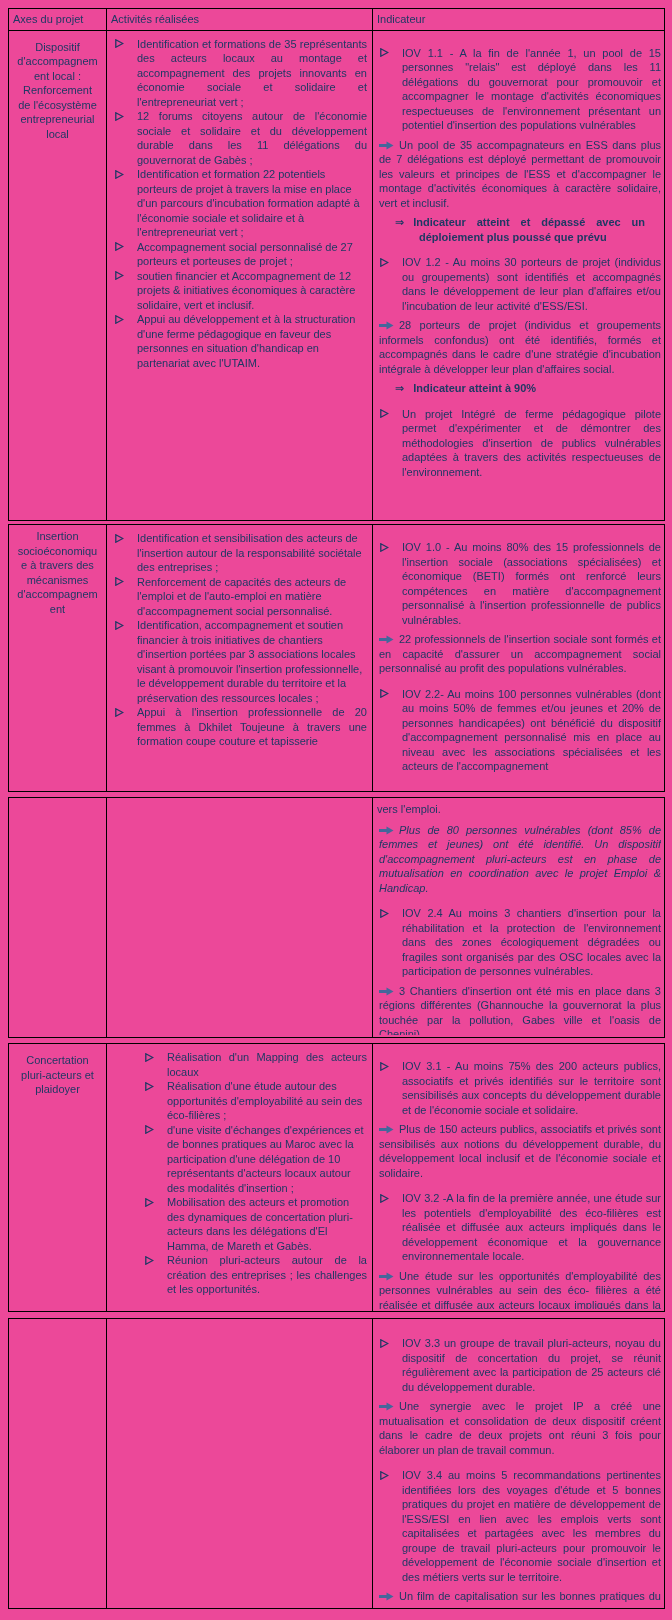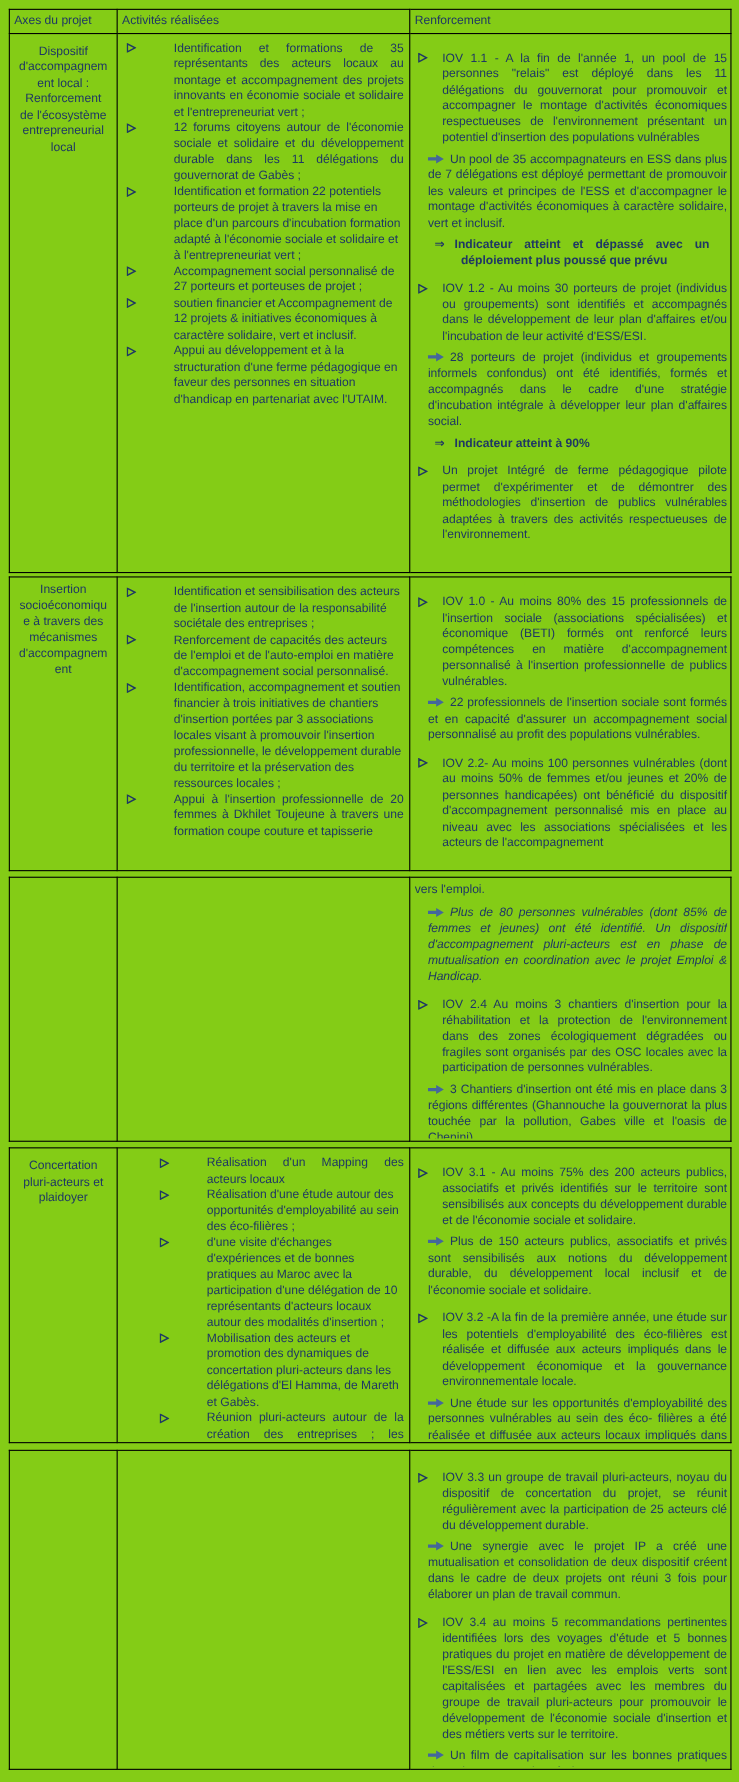--- a/index.html
+++ b/index.html
@@ -1,43 +1,43 @@
 <!DOCTYPE html>
 <html><head>
 <meta charset="utf-8">
 <style>
   html,body{margin:0;padding:0;background:#ffffff;}
-  .page{position:relative;width:672px;height:1620px;background:#84cc16;overflow:hidden;
+  .page{position:relative;width:672px;height:1620px;background:#ec4899;overflow:hidden;
         font-family:"Liberation Sans","DejaVu Sans",sans-serif;
         color:#1F3864;font-size:11px;line-height:14.5px;}
   table.sec{position:absolute;left:8px;width:656px;border-collapse:collapse;table-layout:fixed;}
   col.c1{width:98px;} col.c2{width:266px;} col.c3{width:292px;}
   th,td{border:1px solid #000;vertical-align:top;font-weight:normal;text-align:left;}
   th{height:14px;padding:3px 4px;overflow:hidden;white-space:nowrap;}
   td{padding:0;}
   .axis-cell{padding:9px 7px 2px 7px;overflow-wrap:break-word;word-wrap:break-word;text-align:center;}
   .act-cell{padding:6px 3px 2px 6px;}
   .ind-cell{padding:4px 3px 2px 4px;}
   .bx{overflow:hidden;}
   .bx-t1a{height:481px;} .bx-t1i{height:483px;}
   .bx-t2a{height:258px;} .bx-t2i{height:260px;}
   .bx-t3i{height:233px;}
   .bx-t4a{height:259px;} .bx-t4i{height:261px;}
   .bx-t5i{height:281px;}
   
   .act{display:flex;margin:0;}
   .act .b{flex:0 0 22px;padding-left:2px;}
-  .act .t{flex:1;padding-right:2px;margin-left:21px;}
+  .act .t{flex:1;padding-right:2px;}
   .deep .act .b{margin-left:30px;}
   .just .t, .just{text-align:justify;}
   
   .iov{display:flex;margin:11px 0 5px 0;}
   .iov .b{flex:0 0 22px;padding-left:3px;}
   .iov .t{flex:1;text-align:justify;}
-  .res{margin:0 0 5px 12px;text-align:justify;}
+  .res{margin:0 0 5px 2px;text-align:justify;}
   .res .icon{display:inline-block;margin-right:5px;}
   .res .icon svg{vertical-align:-1px;}
   .plainline{margin:0 0 6px 0;}
   .status{font-weight:bold;padding-left:42px;text-indent:-24px;text-align:justify;margin:0 16px 5px 0;}
   .status .sarr{margin-right:9px;font-weight:bold;}
   .it{font-style:italic;}
   svg.tri{display:block;margin-top:2.5px;}
   .arrow-fill{fill:#44679B;}
   .defs{position:absolute;width:0;height:0;overflow:hidden;}
 </style>
@@ -60,21 +60,21 @@
   <table class="sec" style="top:8px">
     <colgroup>
         <col class="c1">
         <col class="c2">
         <col class="c3">
       </colgroup>
     <tbody>
         <tr>
       <th>Axes du projet</th>
       <th>Activités réalisées</th>
-      <th>Renforcement</th>
+      <th>Indicateur</th>
     </tr>
     <tr>
       <td class="axis-cell">
             <div>Dispositif d'accompagnement local : Renforcement de l'écosystème entrepreneurial local</div>
           </td>
       <td class="act-cell">
             <div class="bx bx-t1a">
         <div class="act just">
                 <span class="b">
                   <svg class="tri" width="9" height="9">

